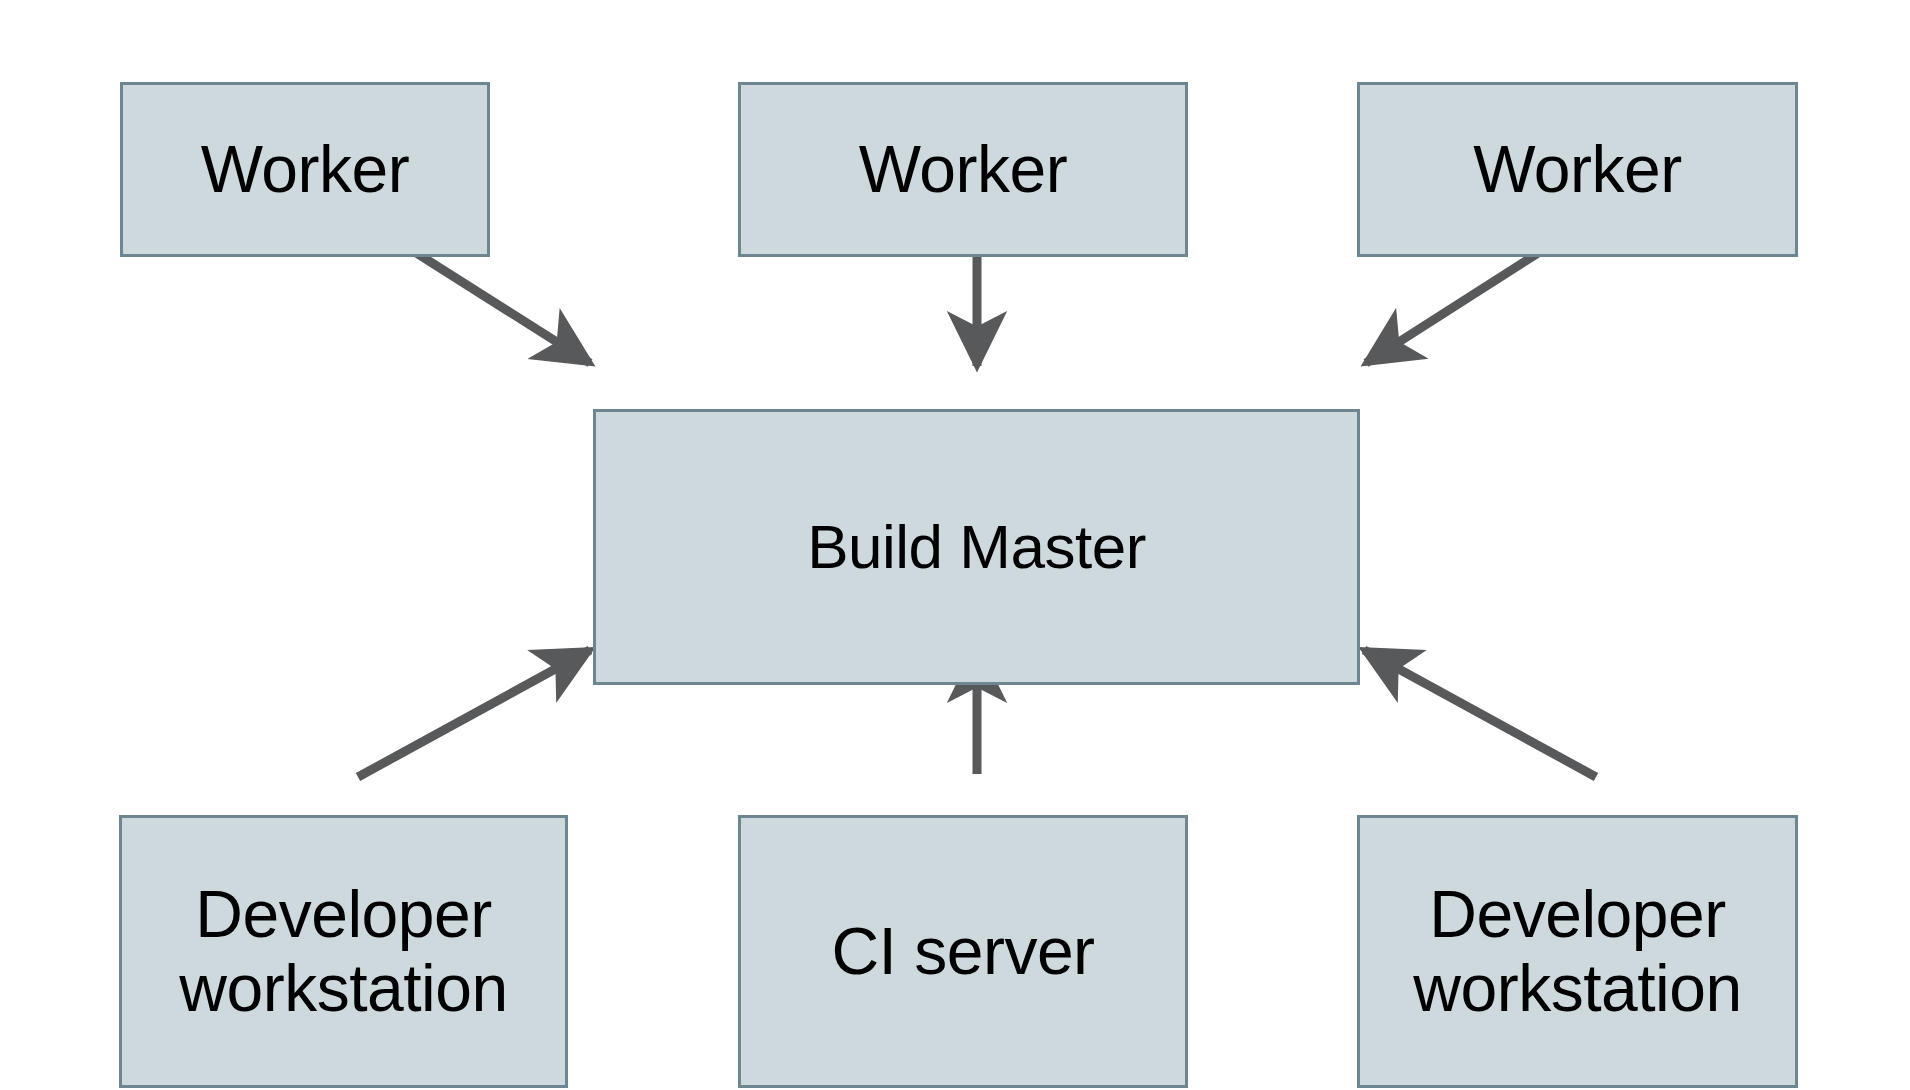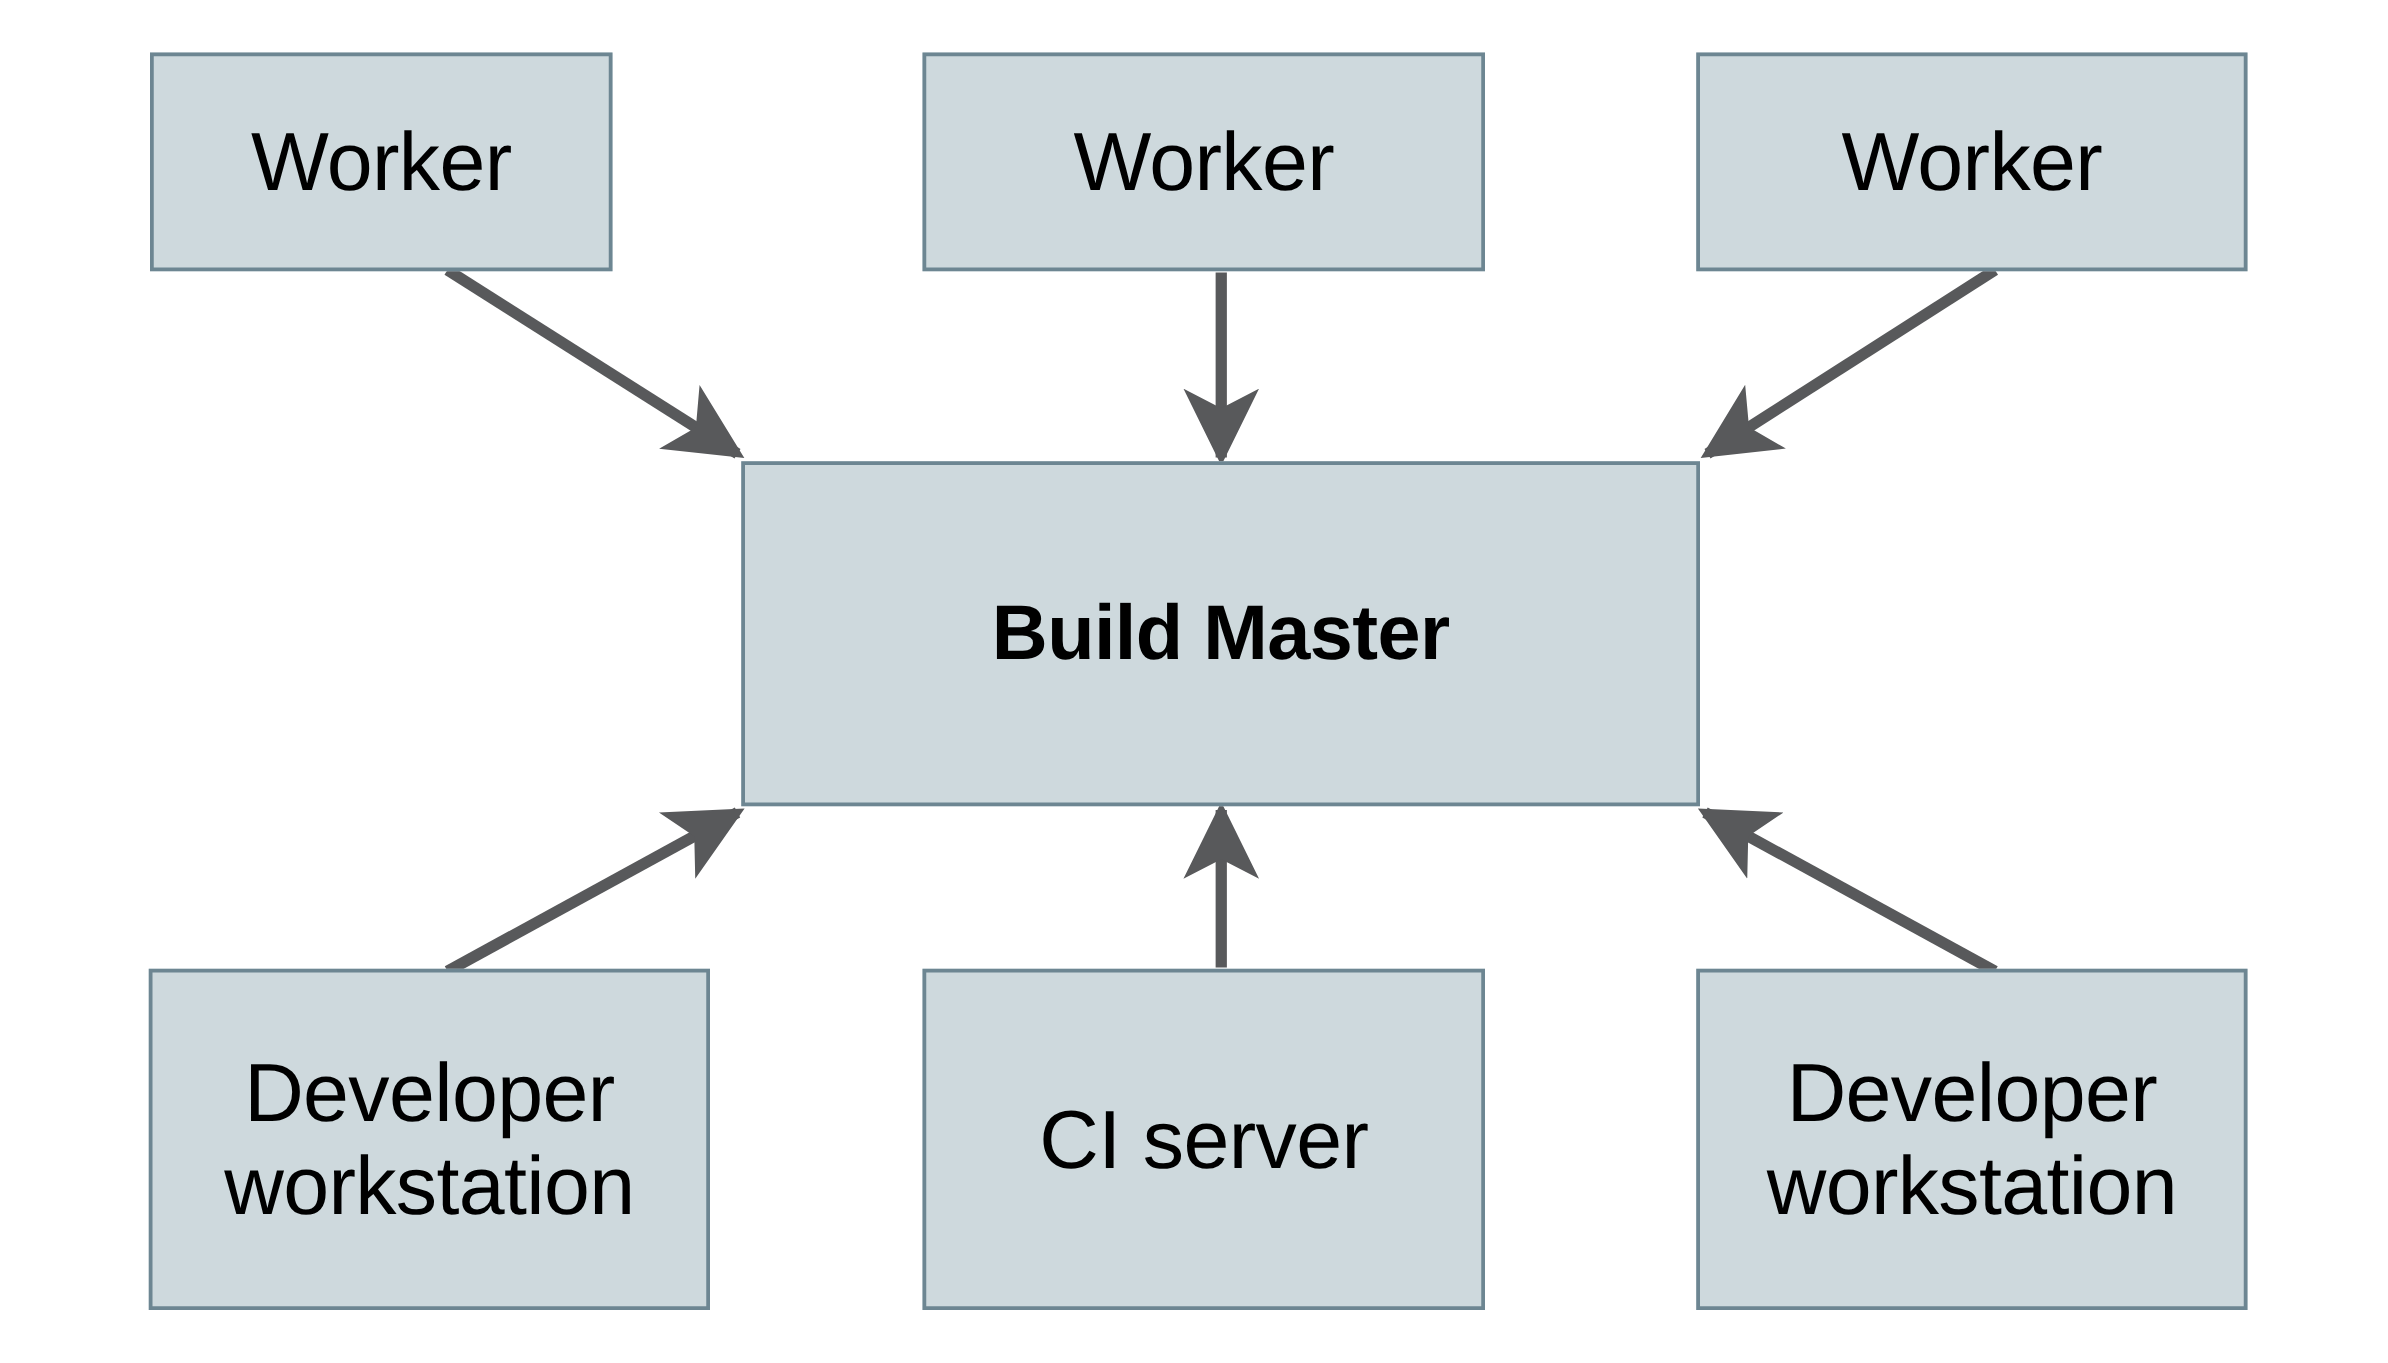--- a/index.html
+++ b/index.html
@@ -29,33 +29,34 @@
     background: #ced9dd;
     border: 3px solid #6d8692;
     display: flex;
     align-items: center;
     justify-content: center;
     text-align: center;
     color: #000000;
     line-height: 1.12;
     letter-spacing: -0.5px;
     z-index: 2;
+    margin-top: 40px;
   }
   .node-label {
     display: block;
     width: 100%;
     white-space: pre-line;
     padding: 0 8px;
     box-sizing: border-box;
   }
   
   #node-worker-left   { left: 120px;  top: 42px;  width: 370px; height: 175px; font-size: 66px; }
   #node-worker-center { left: 738px;  top: 42px;  width: 450px; height: 175px; font-size: 66px; }
   #node-worker-right  { left: 1357px; top: 42px;  width: 441px; height: 175px; font-size: 66px; }
-  #node-build-master  { left: 593px;  top: 369px; width: 767px; height: 276px; font-size: 62px; font-weight: bold; }
+  #node-build-master  { left: 593px;  top: 369px; width: 767px; height: 276px; font-size: 62px; }
   #node-dev-left      { left: 119px;  top: 775px; width: 449px; height: 273px; font-size: 66px; }
   #node-ci-server     { left: 738px;  top: 775px; width: 450px; height: 273px; font-size: 66px; justify-content: flex-end; }
   #node-dev-right     { left: 1357px; top: 775px; width: 441px; height: 273px; font-size: 66px; }
 </style>
 </head>
 <body>
 
 <div id="canvas">
 
   <svg id="edges" viewBox="0 0 1910 1090" width="1910" height="1090" xmlns="http://www.w3.org/2000/svg">

